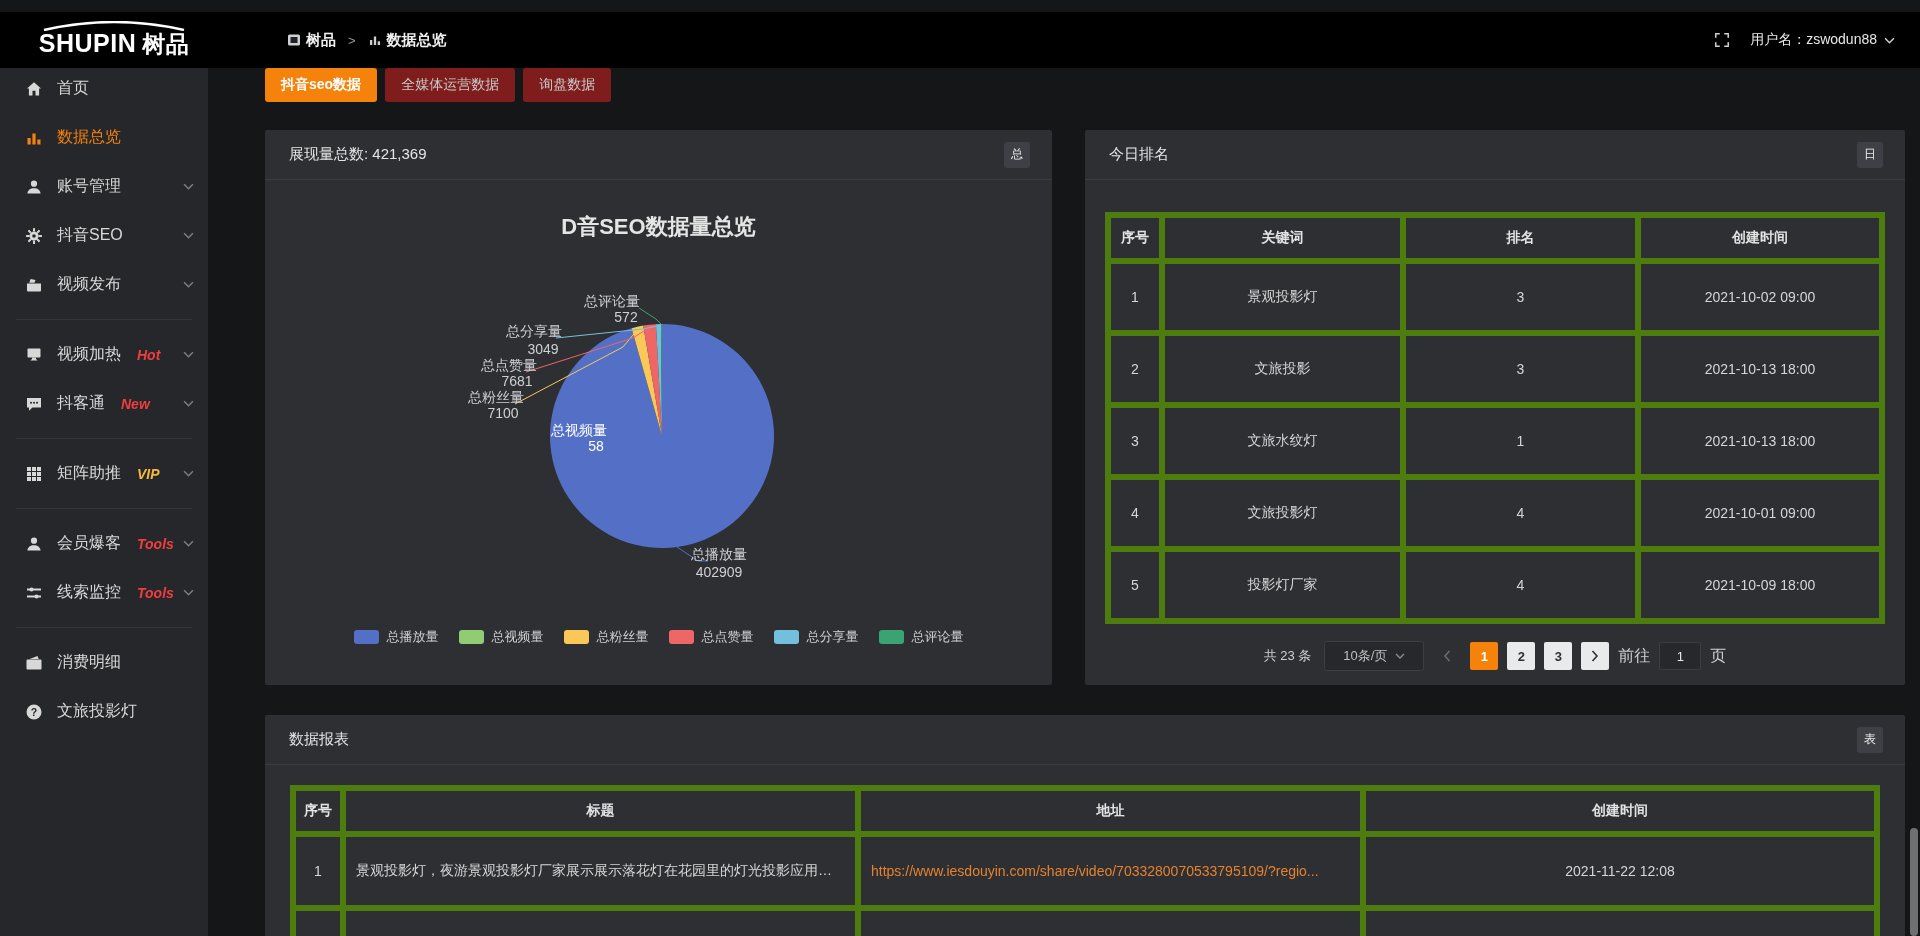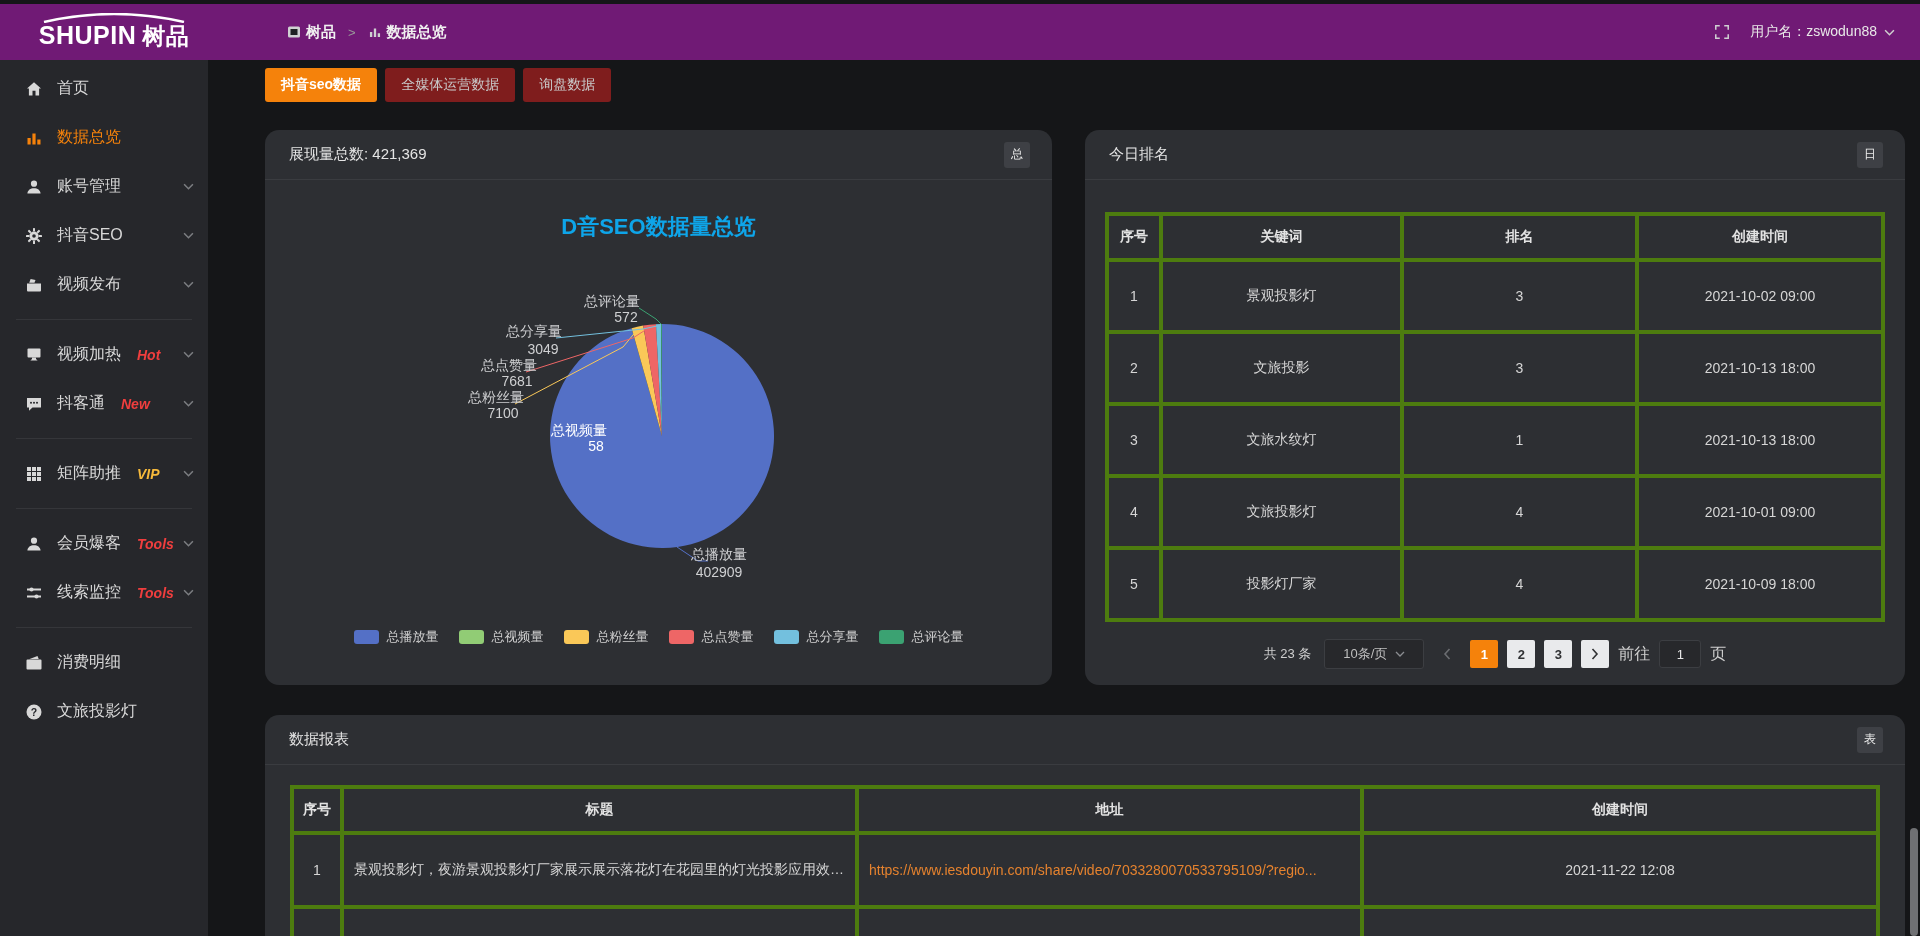--- a/index.html
+++ b/index.html
@@ -1,21 +1,21 @@
 <!DOCTYPE html>
 <html style="--accent: #f5820b; --link: #e5822e;"><head>
 <meta charset="utf-8">
 <style>
   * { margin:0; padding:0; box-sizing:border-box; }
   html,body { width:1920px; height:936px; overflow:hidden; background:#151618;
     font-family:"Liberation Sans","DejaVu Sans",sans-serif; color:#d8d8d8; }
 
   
-  .topbar { position:absolute; left:0; top:4px; width:1920px; height:56px;
-    background:#701a75; display:flex; align-items:center; z-index:10; }
+  .topbar { position:absolute; left:0; top:12px; width:1920px; height:56px;
+    background:#000000; display:flex; align-items:center; z-index:10; }
   .logo { width:228px; height:56px; display:flex; align-items:center; justify-content:center; }
   .logo-inner { display:flex; flex-direction:column; align-items:center; }
   .logo-arc { width:150px; height:10px; margin-bottom:-2px; }
   .logo-text { font-size:25px; font-weight:800; color:#fff; letter-spacing:0.5px; white-space:nowrap; }
   .logo-cn { font-size:23px; font-weight:700; margin-left:6px; }
   .breadcrumb { display:flex; align-items:center; margin-left:59px; font-size:15px;
     font-weight:700; color:#f0f0f0; gap:8px; }
   .breadcrumb .sep { color:#9a9a9a; font-size:13px; font-weight:400; padding:0 4px; }
   .crumb { display:flex; align-items:center; gap:5px; cursor:pointer; }
   .topbar-right { margin-left:auto; display:flex; align-items:center; padding-right:25px; gap:20px; }
@@ -36,42 +36,42 @@
 
   
   .content { position:absolute; left:228px; top:56px; right:0; bottom:0;
     padding:12px 15px 0 37px; overflow:hidden; }
   .tabs { display:flex; gap:8px; }
   .tab { height:34px; padding:0 16px; border-radius:3px; background:#7f1d1d; color:#c9c9c9;
     font-size:14px; display:flex; align-items:center; cursor:pointer; }
   .tab.active { background:var(--accent,#f5820b); color:#fff; font-weight:700; }
 
   .panels-row { display:flex; gap:33px; margin-top:28px; }
-  .panel { background:#2d2f33; border-radius:14px; }
+  .panel { background:#2d2f33; border-radius:2px; }
   .panel-header { height:50px; display:flex; align-items:center; padding:0 22px 0 24px;
     font-size:15px; color:#e5e5e5; border-bottom:1px solid #3a3c40; }
   .panel-badge { margin-left:auto; width:26px; height:26px; background:#3e4045; border-radius:3px;
     color:#ececec; font-size:12px; display:flex; align-items:center; justify-content:center; cursor:pointer; }
 
   
   .chart-panel { width:787px; height:555px; position:relative; }
   .chart-area { position:relative; width:787px; height:504px; }
   .chart-title { position:absolute; top:32px; left:0; width:100%; text-align:center;
-    font-size:22px; font-weight:700; color:#0ea5e9; }
+    font-size:22px; font-weight:700; color:#e5e5e5; }
   .chart-area svg.pie { position:absolute; left:0; top:0; }
   .legend { position:absolute; left:0; bottom:38px; width:100%; display:flex;
     justify-content:center; align-items:center; gap:20px; }
   .legend-item { display:flex; align-items:center; gap:8px; cursor:pointer; }
   .legend-swatch { width:25px; height:14px; border-radius:3px; }
   .legend-label { font-size:13px; color:#d0d0d0; }
 
   
   .rank-panel { flex:1; height:555px; display:flex; flex-direction:column; }
   table { border-collapse:collapse; table-layout:fixed; width:100%; }
-  th,td { border:4px solid #4d7c0f; font-weight:400; font-size:14px; color:#d6d6d6;
+  th,td { border:6px solid #4d7c0f; font-weight:400; font-size:14px; color:#d6d6d6;
     text-align:center; overflow:hidden; white-space:nowrap; text-overflow:ellipsis; }
   th { height:46px; color:#e3e3e3; font-weight:700; }
   .rank-table-wrap { margin:32px 20px 0; }
   .rank-table td { height:72px; }
   .pagination { display:flex; align-items:center; justify-content:center; gap:9px; margin-top:17px; }
   .pg-total { font-size:13px; color:#cfcfcf; margin-right:4px; }
   .pg-size { width:100px; height:30px; background:#27282b; border:1px solid #3c3e42; border-radius:3px;
     display:flex; align-items:center; justify-content:center; gap:8px; font-size:13px; color:#bfbfbf; cursor:pointer; }
   .pg-btn { min-width:28px; height:28px; border-radius:2px; display:flex; align-items:center;
     justify-content:center; font-size:13px; cursor:pointer; }

